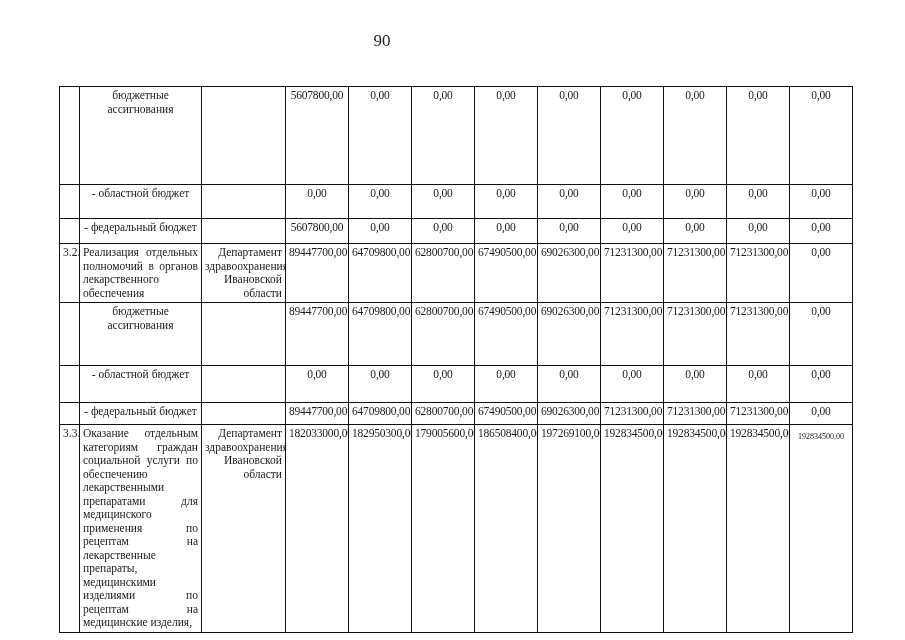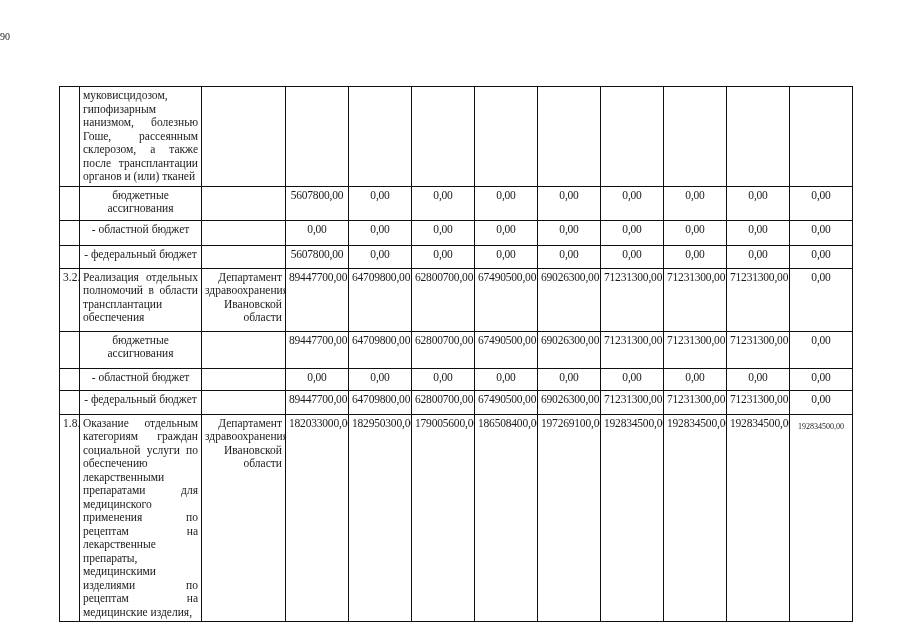--- a/index.html
+++ b/index.html
@@ -14,21 +14,22 @@
     background: #ffffff;
     overflow: hidden;
     font-family: "Liberation Serif", "DejaVu Serif", serif;
     color: #1a1a1a;
   }
   .page-number {
     position: absolute;
     top: 31px;
     left: 0;
     width: 764px;
-    font-size: 10px;
+    text-align: center;
+    font-size: 17px;
     color: #1f1f1f;
   }
   table.budget {
     position: absolute;
     left: 59px;
     top: 86px;
     width: 793px;
     table-layout: fixed;
     border-collapse: collapse;
   }
@@ -97,34 +98,20 @@
         <col style="width:63px">
         <col style="width:63px">
       <col style="width:63px">
         <col style="width:63px">
         <col style="width:63px">
       <col style="width:63px">
         <col style="width:63px">
         <col style="width:63px">
     </colgroup>
     <tbody id="table-body">
-        <tr class="row-section-continuation">
-          <td class="c-num"></td>
-          <td class="c-desc">муковисцидозом, гипофизарным нанизмом, болезнью Гоше, рассеянным склерозом, а также после трансплантации органов и (или) тканей</td>
-          <td class="c-dept"></td>
-          <td class="c-val"></td>
-          <td class="c-val"></td>
-          <td class="c-val"></td>
-          <td class="c-val"></td>
-          <td class="c-val"></td>
-          <td class="c-val"></td>
-          <td class="c-val"></td>
-          <td class="c-val"></td>
-          <td class="c-val"></td>
-        </tr>
         <tr class="row-budget-line">
           <td class="c-num"></td>
           <td class="c-desc">бюджетные ассигнования</td>
           <td class="c-dept"></td>
           <td class="c-val">5607800,00</td>
           <td class="c-val">0,00</td>
           <td class="c-val">0,00</td>
           <td class="c-val">0,00</td>
           <td class="c-val">0,00</td>
           <td class="c-val">0,00</td>
@@ -155,21 +142,21 @@
           <td class="c-val">0,00</td>
           <td class="c-val">0,00</td>
           <td class="c-val">0,00</td>
           <td class="c-val">0,00</td>
           <td class="c-val">0,00</td>
           <td class="c-val">0,00</td>
           <td class="c-val">0,00</td>
         </tr>
         <tr class="row-section">
           <td class="c-num">3.2.</td>
-          <td class="c-desc">Реализация отдельных полномочий в области трансплантации обеспечения</td>
+          <td class="c-desc">Реализация отдельных полномочий в органов лекарственного обеспечения</td>
           <td class="c-dept">Департамент здравоохранения Ивановской области</td>
           <td class="c-val">89447700,00</td>
           <td class="c-val">64709800,00</td>
           <td class="c-val">62800700,00</td>
           <td class="c-val">67490500,00</td>
           <td class="c-val">69026300,00</td>
           <td class="c-val">71231300,00</td>
           <td class="c-val">71231300,00</td>
           <td class="c-val">71231300,00</td>
           <td class="c-val">0,00</td>
@@ -210,21 +197,21 @@
           <td class="c-val">64709800,00</td>
           <td class="c-val">62800700,00</td>
           <td class="c-val">67490500,00</td>
           <td class="c-val">69026300,00</td>
           <td class="c-val">71231300,00</td>
           <td class="c-val">71231300,00</td>
           <td class="c-val">71231300,00</td>
           <td class="c-val">0,00</td>
         </tr>
         <tr class="row-section">
-          <td class="c-num">1.8.</td>
+          <td class="c-num">3.3.</td>
           <td class="c-desc">Оказание отдельным категориям граждан социальной услуги по обеспечению лекарственными препаратами для медицинского применения по рецептам на лекарственные препараты, медицинскими изделиями по рецептам на медицинские изделия,</td>
           <td class="c-dept">Департамент здравоохранения Ивановской области</td>
           <td class="c-val">182033000,00</td>
           <td class="c-val">182950300,00</td>
           <td class="c-val">179005600,00</td>
           <td class="c-val">186508400,00</td>
           <td class="c-val">197269100,00</td>
           <td class="c-val">192834500,00</td>
           <td class="c-val">192834500,00</td>
           <td class="c-val">192834500,00</td>

